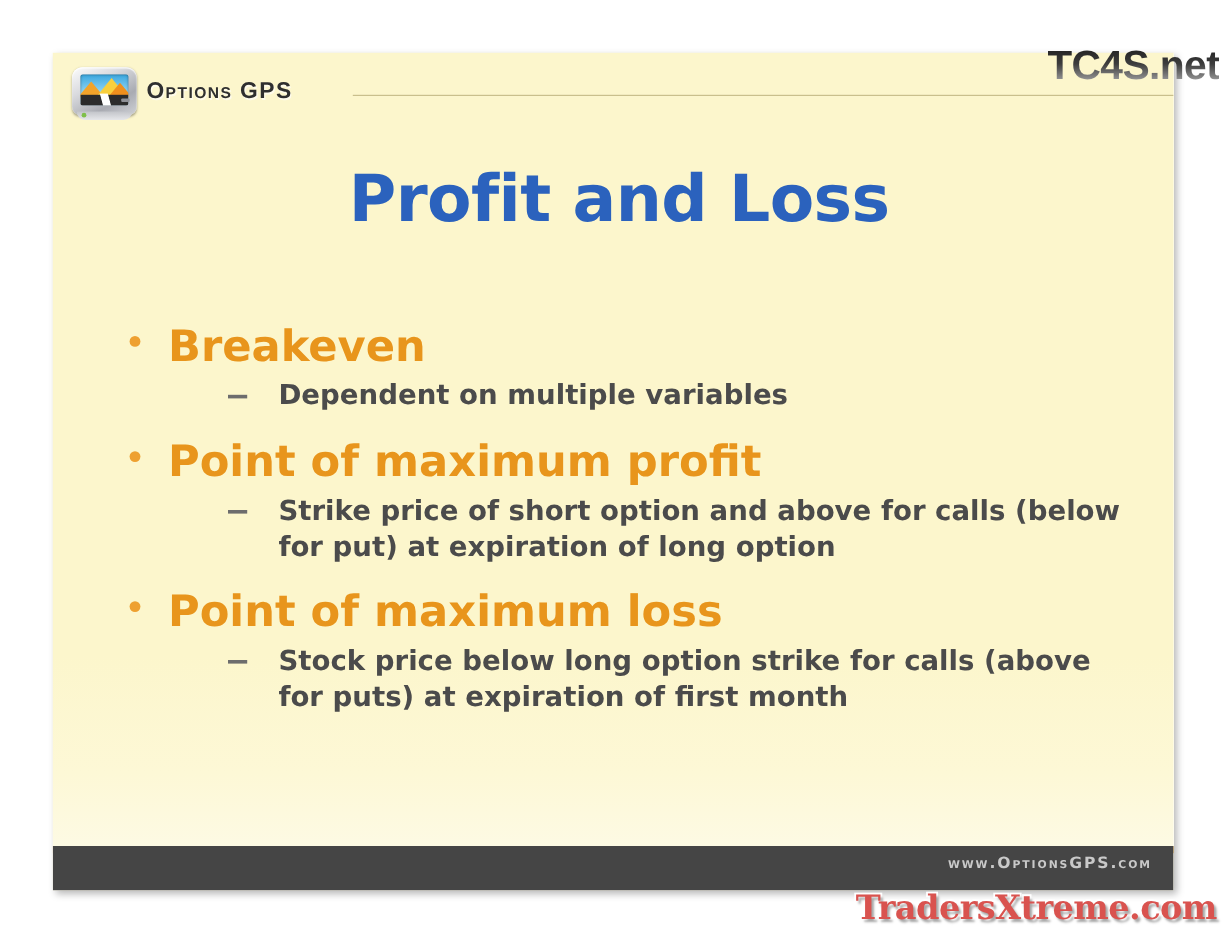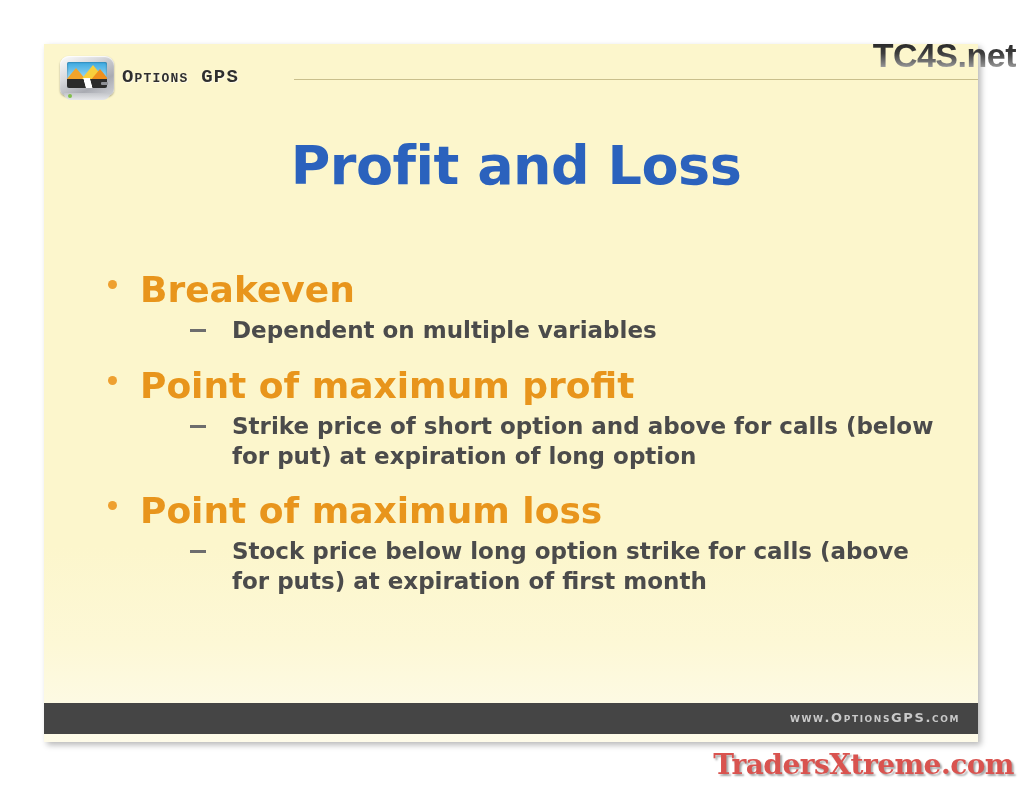--- a/index.html
+++ b/index.html
@@ -133,21 +133,21 @@
     position: absolute;
     right: 6px; top: 26px;
     width: 7px; height: 3px;
     border-radius: 1px;
     background: #8e9096;
   }
   #logo-wordmark {
     position: absolute;
     left: 78px;
     top: 22px;
-    font-family: Liberation Mono, monospace;
+    font-family: Liberation Sans, sans-serif;
     font-size: 19px;
     font-weight: bold;
     font-variant: small-caps;
     letter-spacing: 1.2px;
     color: #2f2f2f;
     text-shadow: 1px 1px 0 rgba(255,255,255,0.6);
     text-align: center;
   }
   #header-rule {
     position: absolute;
@@ -222,22 +222,22 @@
   #footer-rule {
     position: absolute;
     left: 0; right: 0;
     bottom: 31px;
     height: 6px;
     background: linear-gradient(180deg,#f09a10 0%, #e38c06 100%);
   }
   #footer-bar {
     position: absolute;
     left: 0; right: 0;
-    bottom: 8px;
-    height: 31px;
+    bottom: 0;
+    height: 37px;
     background: #454545;
   }
   #footer-url {
     position: absolute;
     right: 18px;
     top: 7px;
     font-family: "DejaVu Sans", sans-serif;
     font-size: 13px;
     font-weight: bold;
     font-variant: small-caps;
@@ -257,21 +257,21 @@
     color: #cc1f1f;
     -webkit-text-stroke: 3px #ffffff;
     paint-order: stroke fill;
     text-shadow: 2px 2px 2px rgba(0,0,0,0.35);
     z-index: 50;
     white-space: nowrap;
   }
   #tx-watermark {
     position: absolute;
     right: 10px;
-    bottom: 10px;
+    bottom: 18px;
     font-family: "DejaVu Serif", serif;
     font-size: 28px;
     font-weight: bold;
     letter-spacing: -0.5px;
     color: #d9534f;
     -webkit-text-stroke: 3px #ffffff;
     paint-order: stroke fill;
     text-shadow: 2px 2px 2px rgba(0,0,0,0.35);
     z-index: 55;
     white-space: nowrap;

